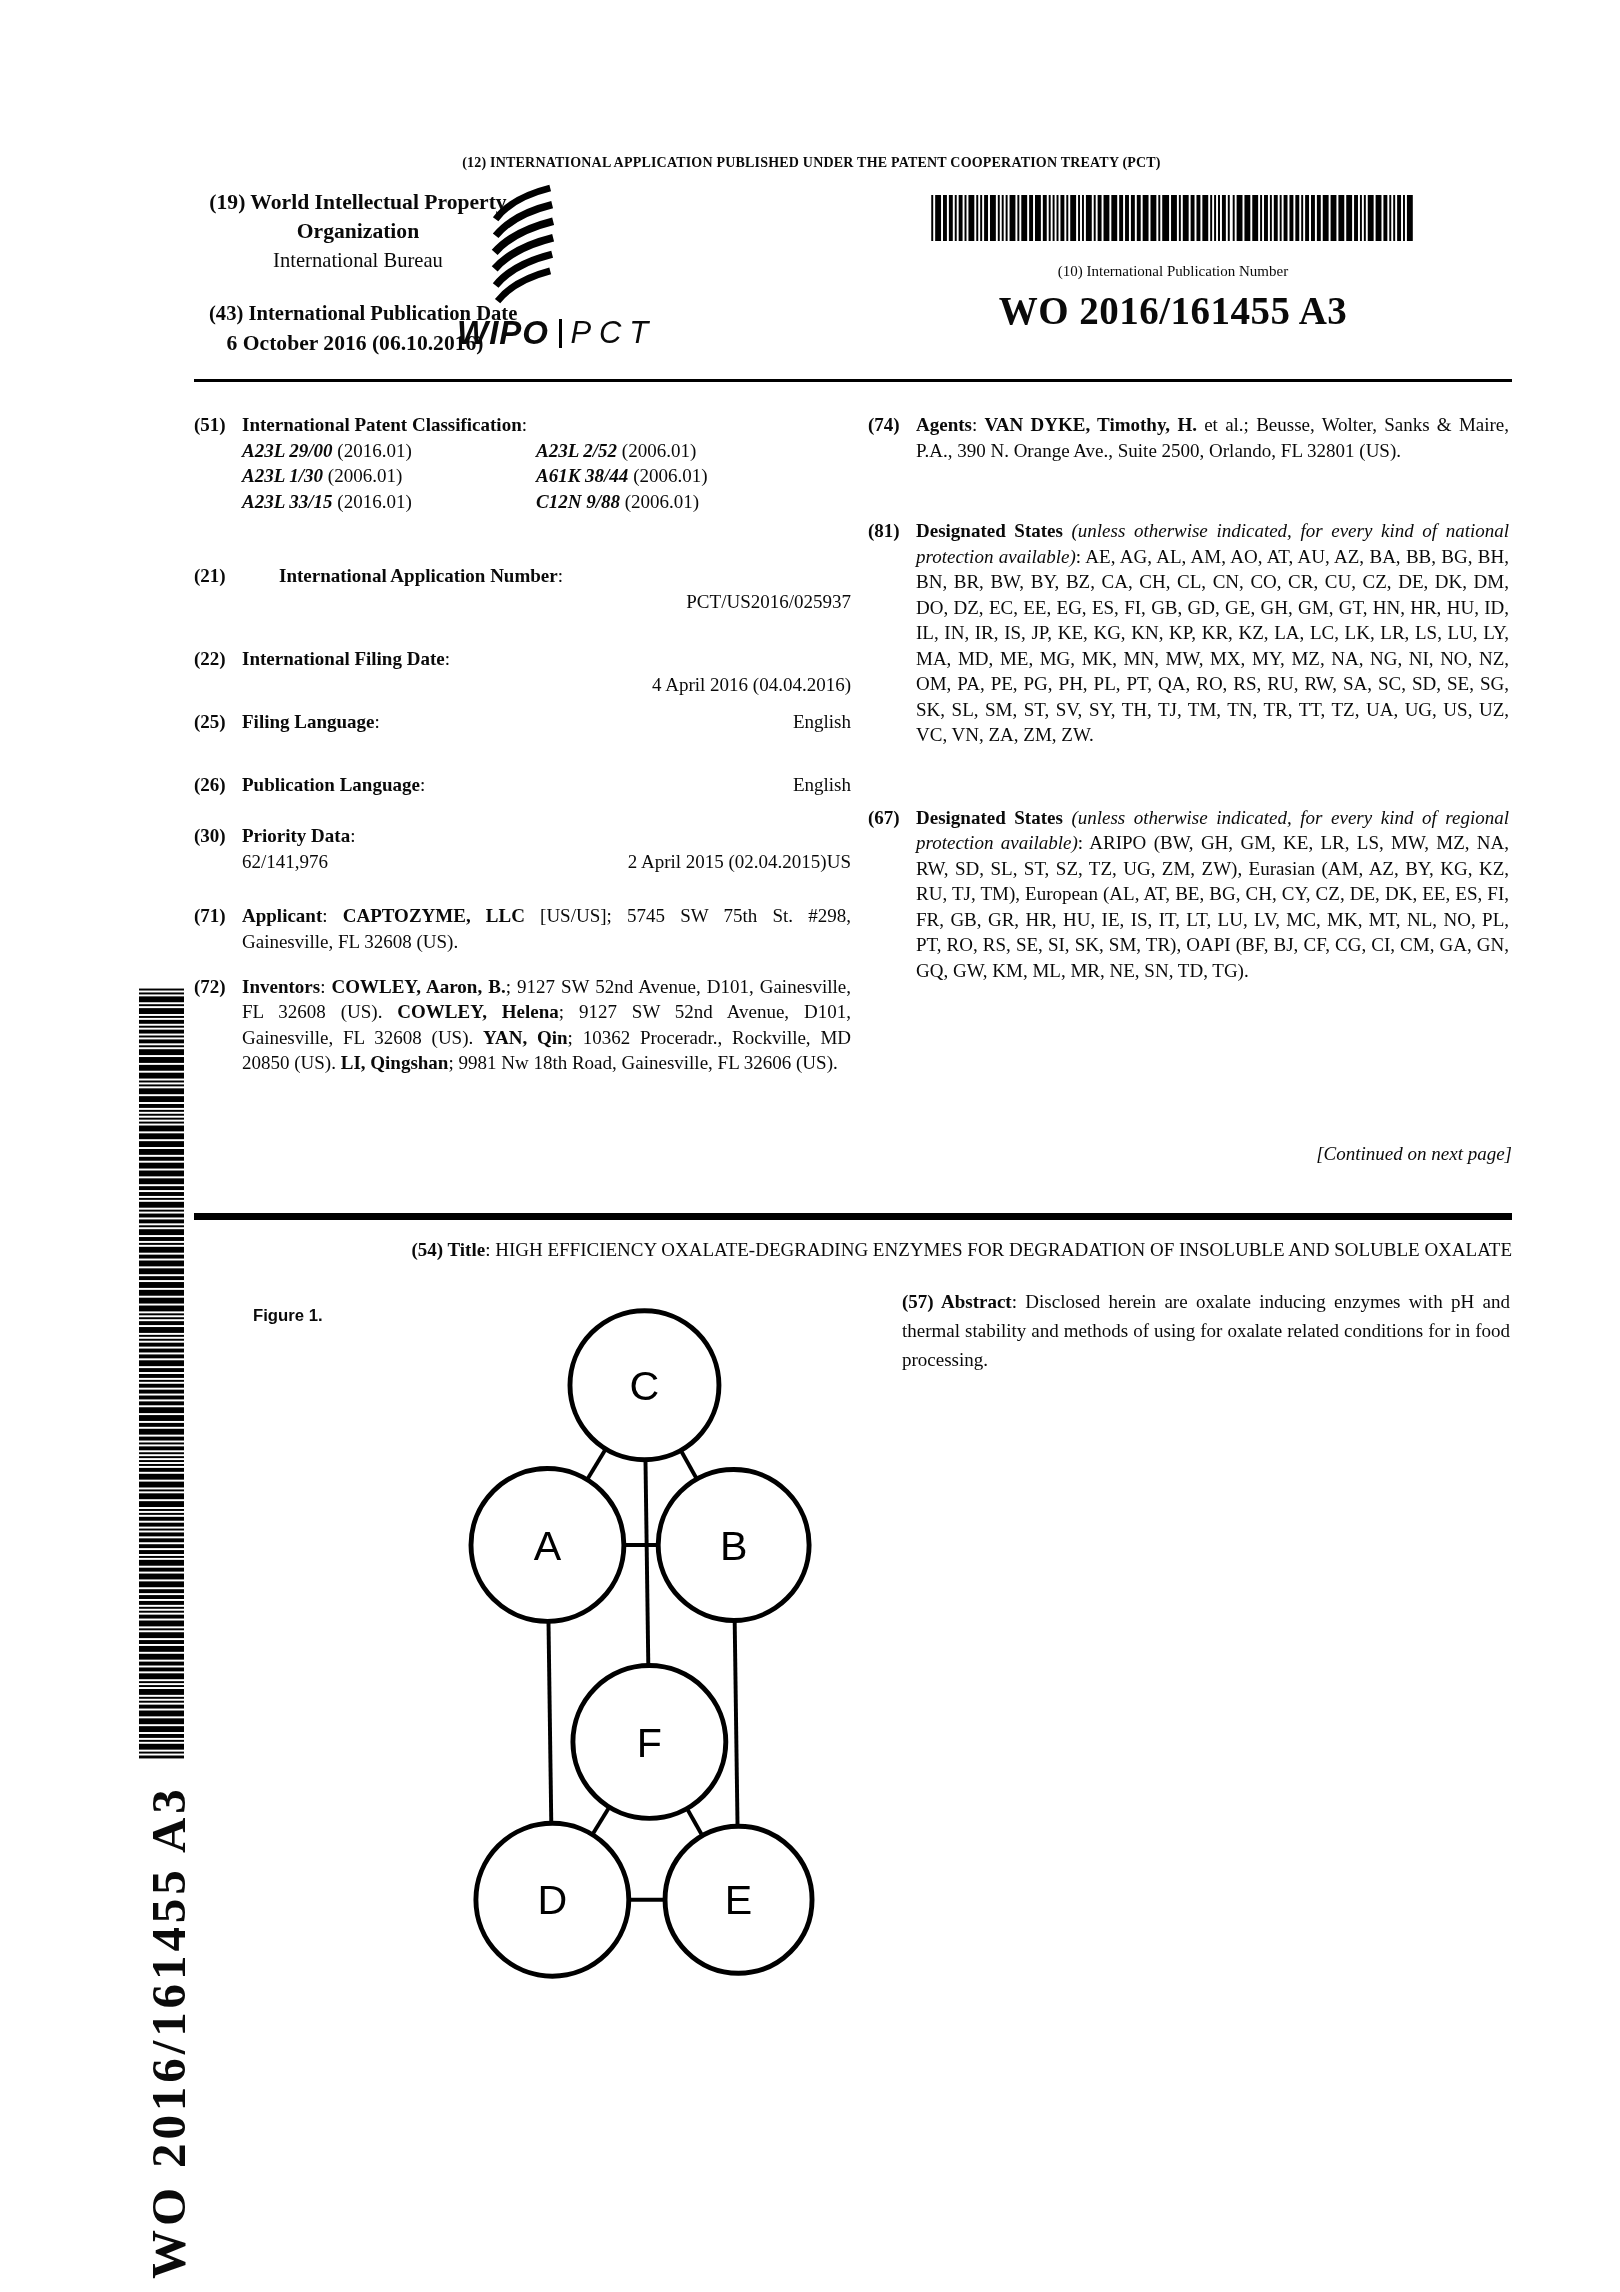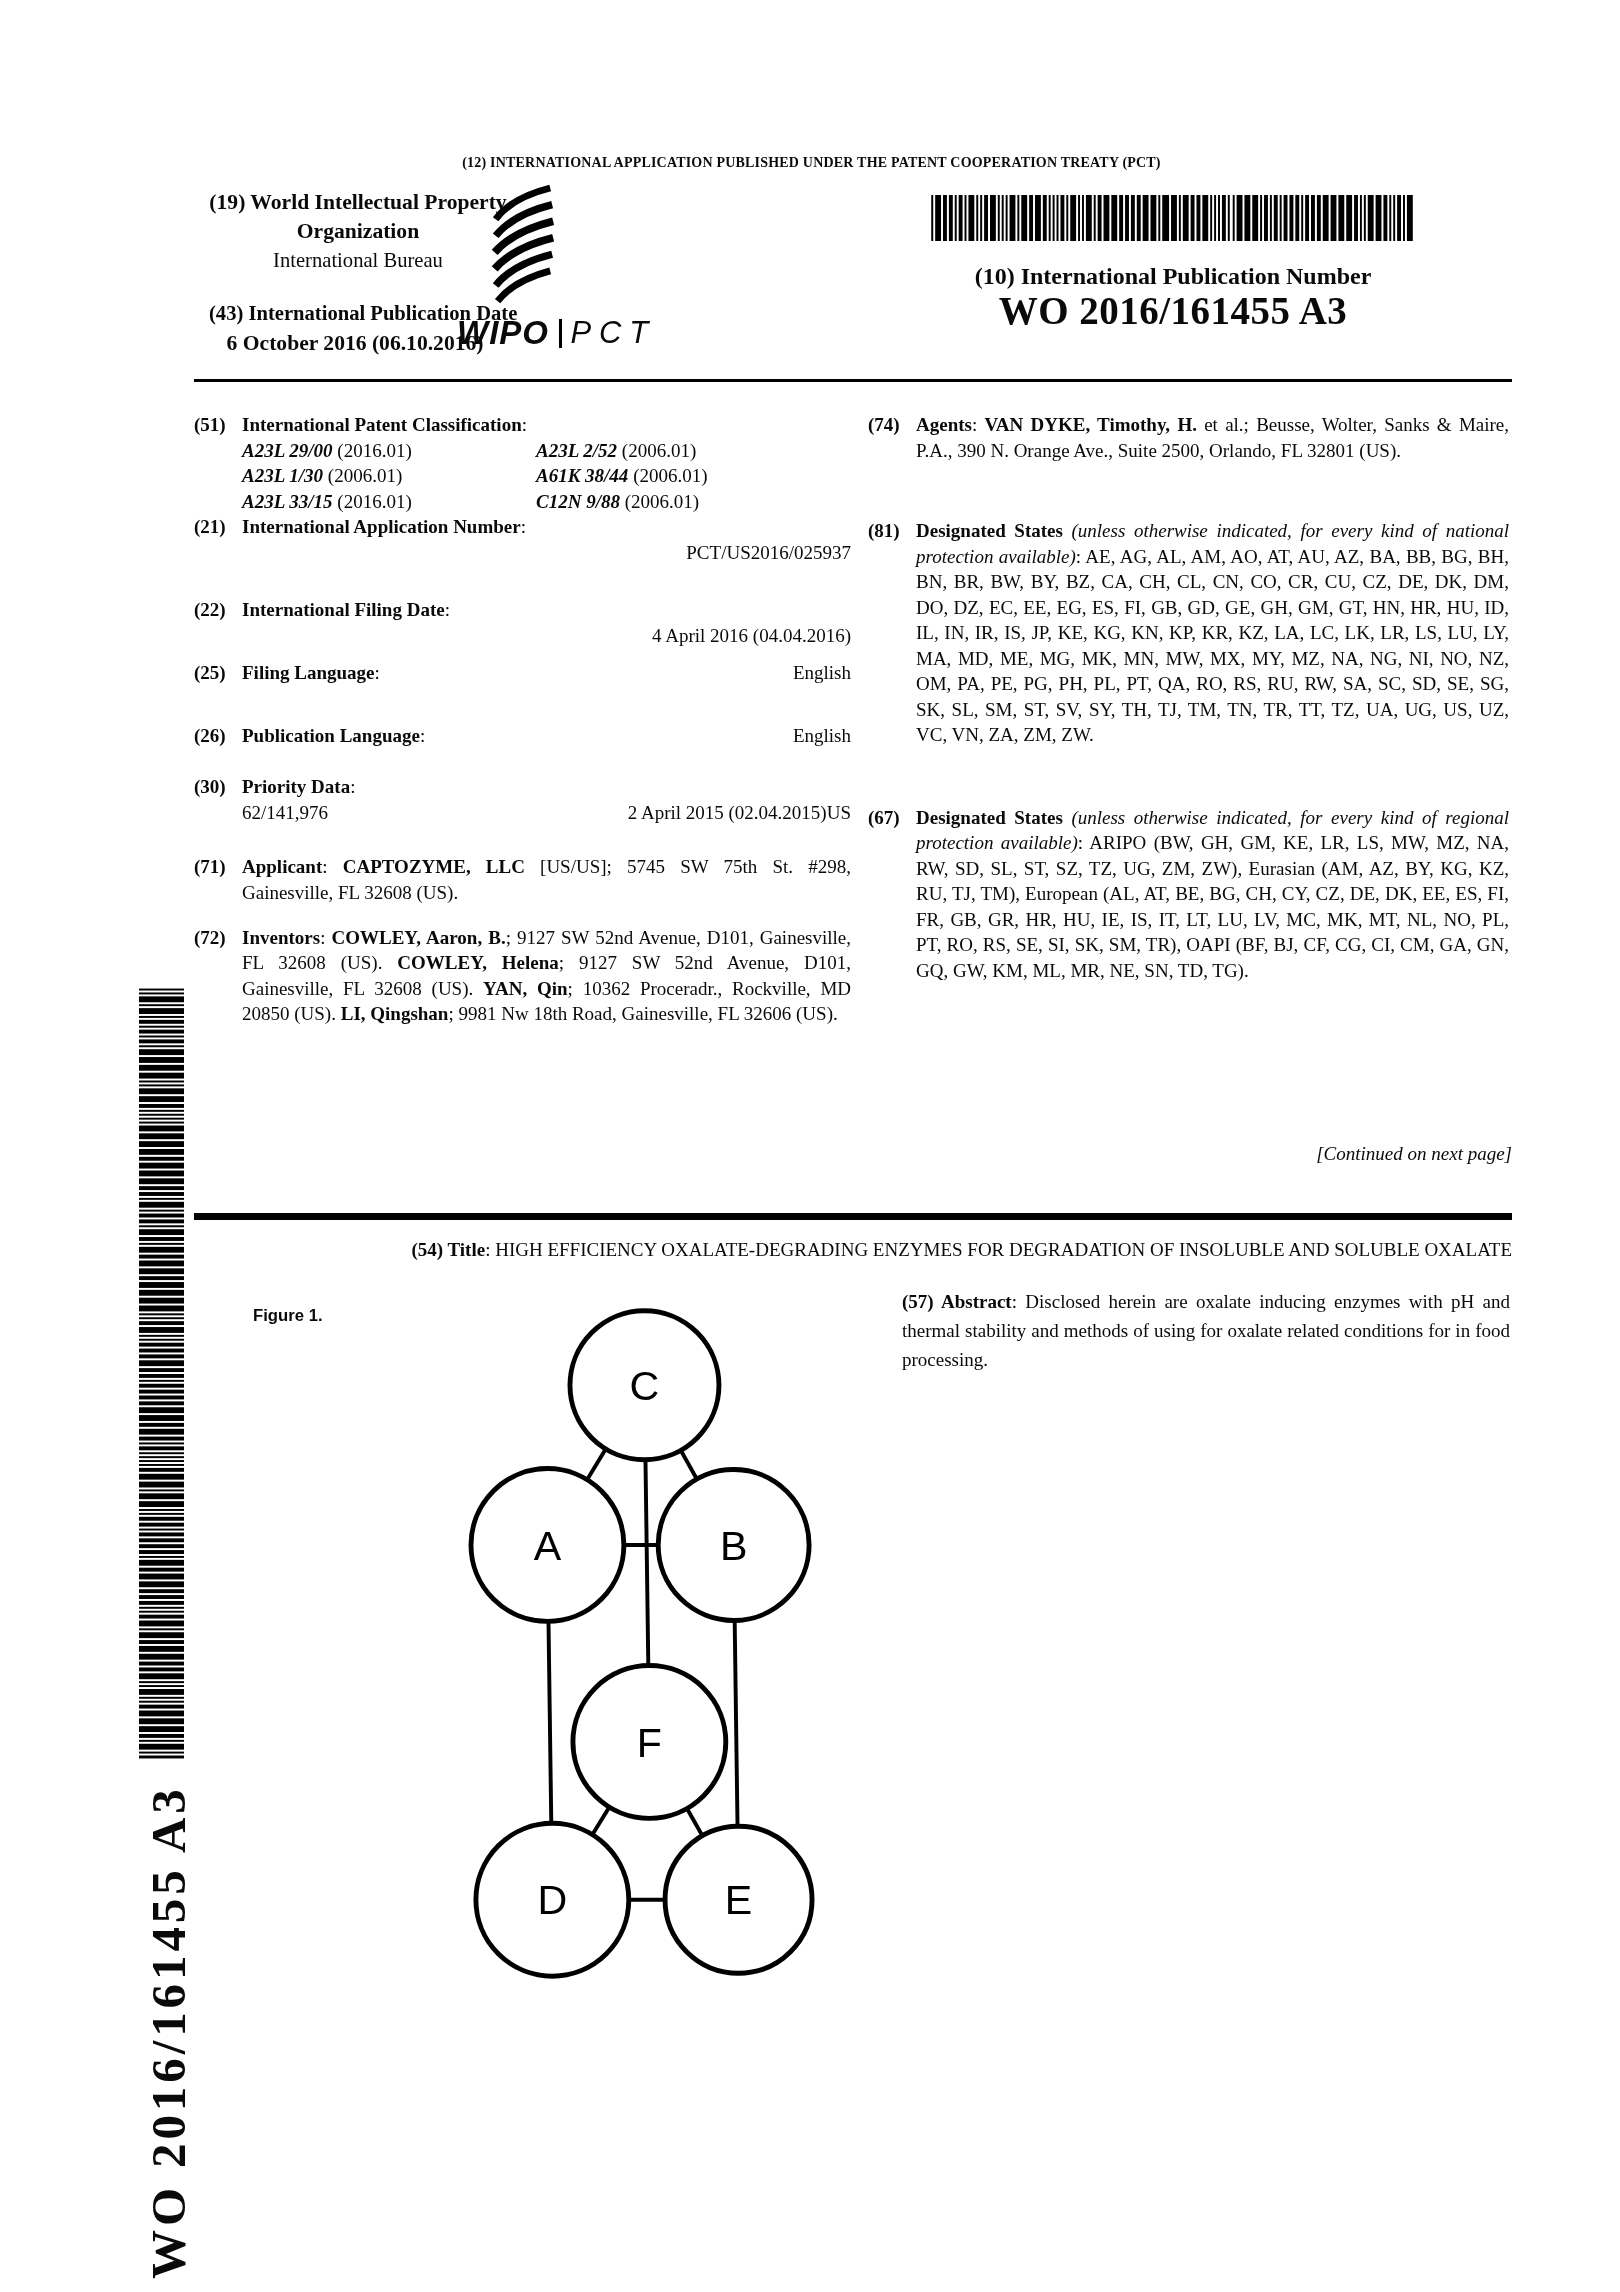--- a/index.html
+++ b/index.html
@@ -8,21 +8,21 @@
   .abs{position:absolute;}
   .b{font-weight:bold;}
   .i{font-style:italic;}
   .ctr{text-align:center;}
   .rt{text-align:right;}
   .treaty{font-size:14px;font-weight:bold;letter-spacing:0.2px;}
   .orgblock{font-size:21.6px;line-height:29px;text-align:center;}
   .orgblock .bureau{font-weight:normal;font-size:20.6px;}
   .pubdate{font-size:20.6px;line-height:30px;font-weight:bold;}
   .pubdate .dateline{font-size:21.6px;padding-left:17.6px;}
-  .pubnum-label{font-size:24px;font-weight:bold;}
+  .pubnum-label{font-size:15px;font-weight:normal;}
   .pubnum{font-size:39px;font-weight:bold;letter-spacing:0.5px;}
   .rule-thin{background:#000;height:2.9px;}
   .rule-thick{background:#000;height:6.9px;}
   .col{font-size:19px;line-height:25.5px;}
   .field{display:flex;}
   .fnum{width:48px;flex:none;font-weight:bold;}
   .fbody{flex:1;text-align:justify;}
   .kv{display:flex;justify-content:space-between;text-align:left;}
   .valline{text-align:right;}
   .crow{display:flex;}
@@ -315,21 +315,21 @@
             </span><span class="crow">
               <span class="ccell"><span class="code">A23L 1/30</span><span> (2006.01)</span></span>
               <span class="ccell"><span class="code">A61K 38/44</span><span> (2006.01)</span></span>
             </span><span class="crow">
               <span class="ccell"><span class="code">A23L 33/15</span><span> (2016.01)</span></span>
               <span class="ccell"><span class="code">C12N 9/88</span><span> (2006.01)</span></span>
             </span></span>
       </span>
     </div>
 
-    <div class="field" style="">
+    <div class="field" style="margin-top:49px;gap:37px;">
       <span class="fnum">(21)</span>
       <span class="fbody">
         <span><span class="b">International Application Number</span><span>:</span></span>
         <span class="valline" style="display:block;">PCT/US2016/025937</span>
       </span>
     </div>
 
     <div class="field" style="margin-top:32px;">
       <span class="fnum">(22)</span>
       <span class="fbody">

